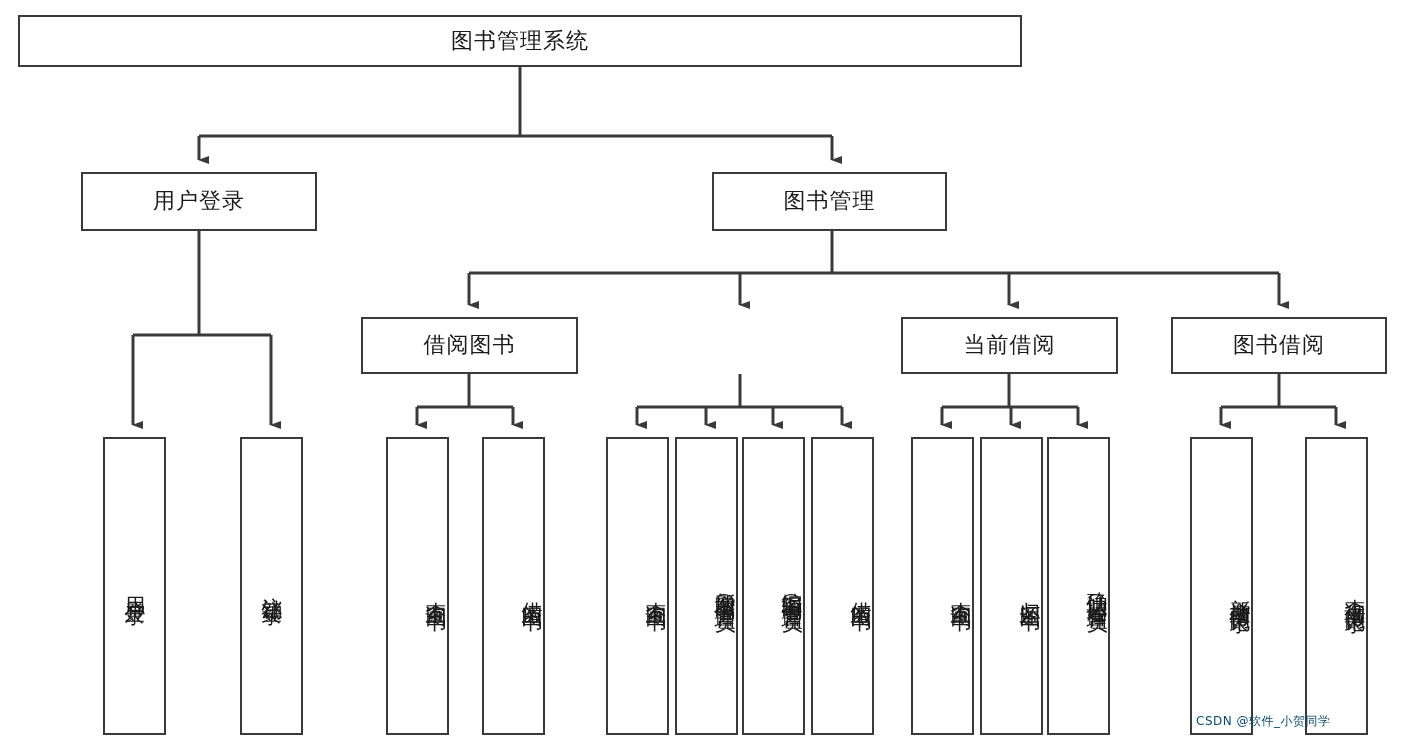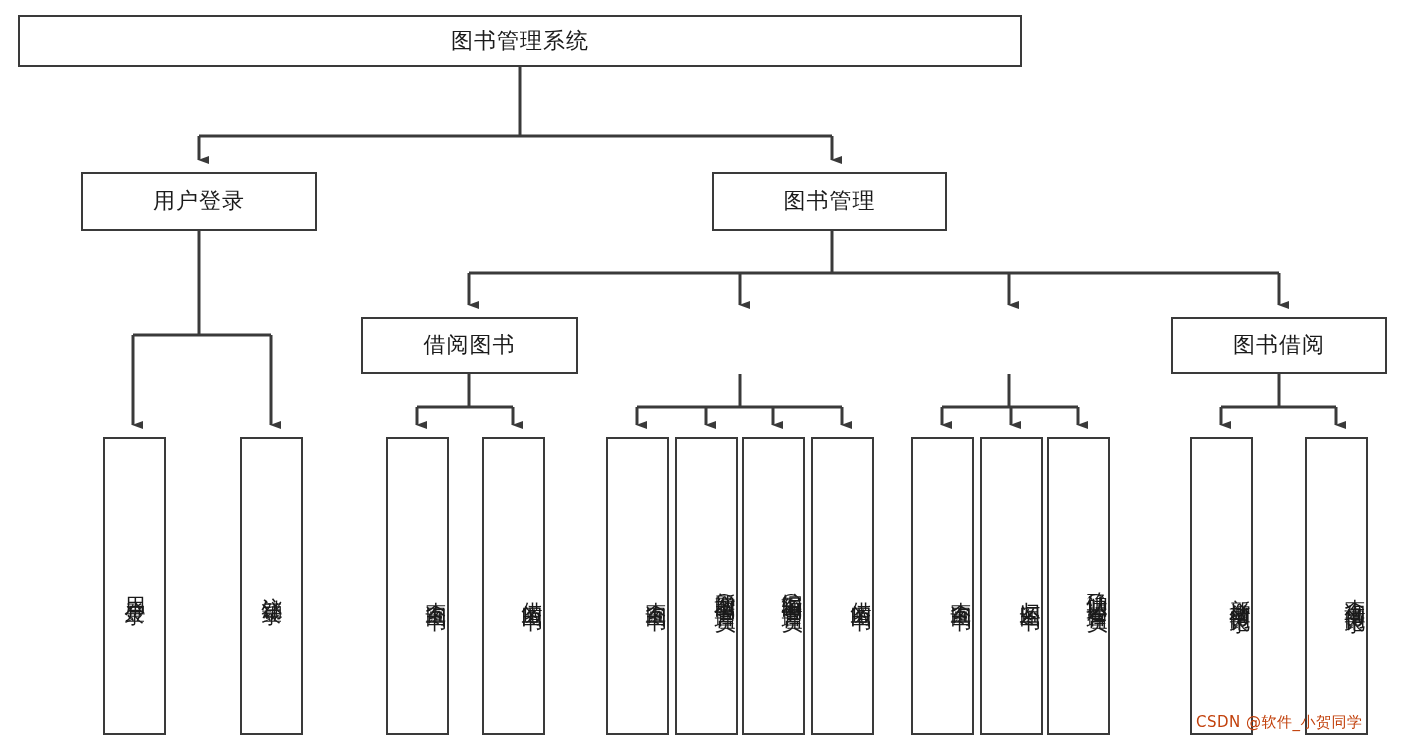--- a/index.html
+++ b/index.html
@@ -52,22 +52,22 @@
   }
   .node-vertical.pad-small {
     padding-top: 4px;
   }
   .node-vertical.mid {
     align-items: center;
     padding-top: 0;
   }
   .watermark {
     position: absolute;
-    font-size: 15px;
-    color: #c2410c;
+    font-size: 12px;
+    color: #0c4a6e;
     white-space: nowrap;
     letter-spacing: 0.5px;
     pointer-events: none;
   }
 </style>
 </head>
 <body>
 
 <div id="diagram-root">
 
@@ -128,20 +128,23 @@
   <div class="node-box node-horizontal" style="left:81px; top:172px; width:236px; height:59px;">
     <span>用户登录</span>
   </div>
   <div class="node-box node-horizontal" style="left:712px; top:172px; width:235px; height:59px;align-items:center;">
     <span>图书管理</span>
   </div>
 
   <div class="node-box node-horizontal" style="left:361px; top:317px; width:217px; height:57px;">
     <span>借阅图书</span>
   </div>
+  <div class="node-box node-horizontal" style="left:901px; top:317px; width:217px; height:57px;">
+    <span>当前借阅</span>
+  </div>
   <div class="node-box node-horizontal" style="left:1171px; top:317px; width:216px; height:57px;">
     <span>图书借阅</span>
   </div>
 
   <div class="node-box node-vertical mid" style="left:103px; top:437px; width:63px; height:298px;">
     <span>用户登录</span>
   </div>
   <div class="node-box node-vertical mid" style="left:240px; top:437px; width:63px; height:298px;">
     <span>注销登录</span>
   </div>

